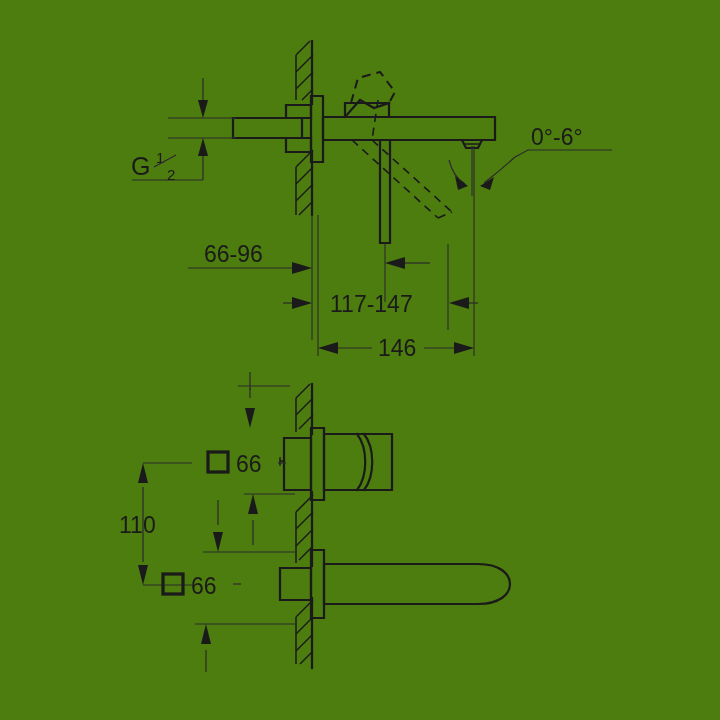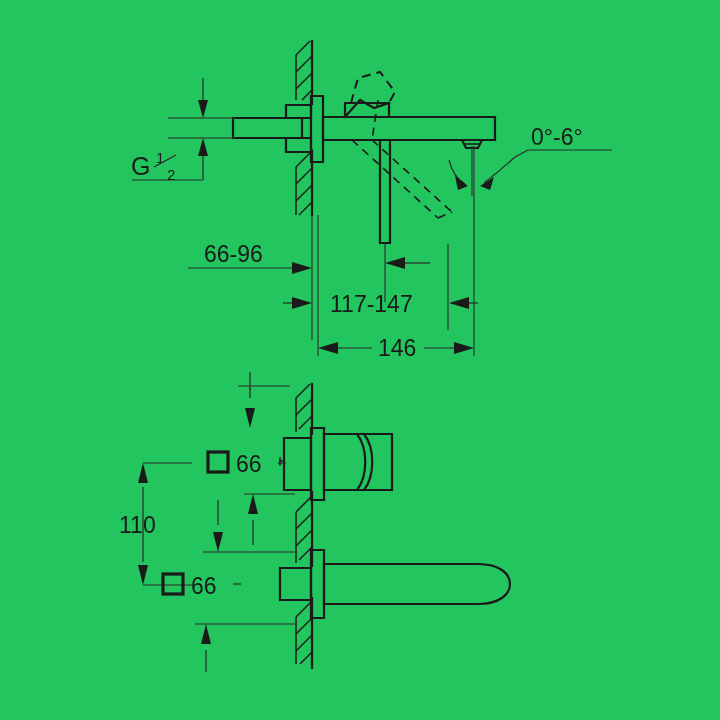--- a/index.html
+++ b/index.html
@@ -10,21 +10,21 @@
   body {
     width: 720px;
     height: 720px;
     font-family: "Liberation Sans", sans-serif;
     overflow: hidden;
   }
   #drawing-root {
     position: relative;
     width: 720px;
     height: 720px;
-    background: #22c55e;
+    background: #4d7c0f;
   }
   svg#tech-drawing {
     display: block;
     width: 720px;
     height: 720px;
   }
   .outline {
     fill: none;
     stroke: #1a1a1a;
     stroke-width: 2.2;

